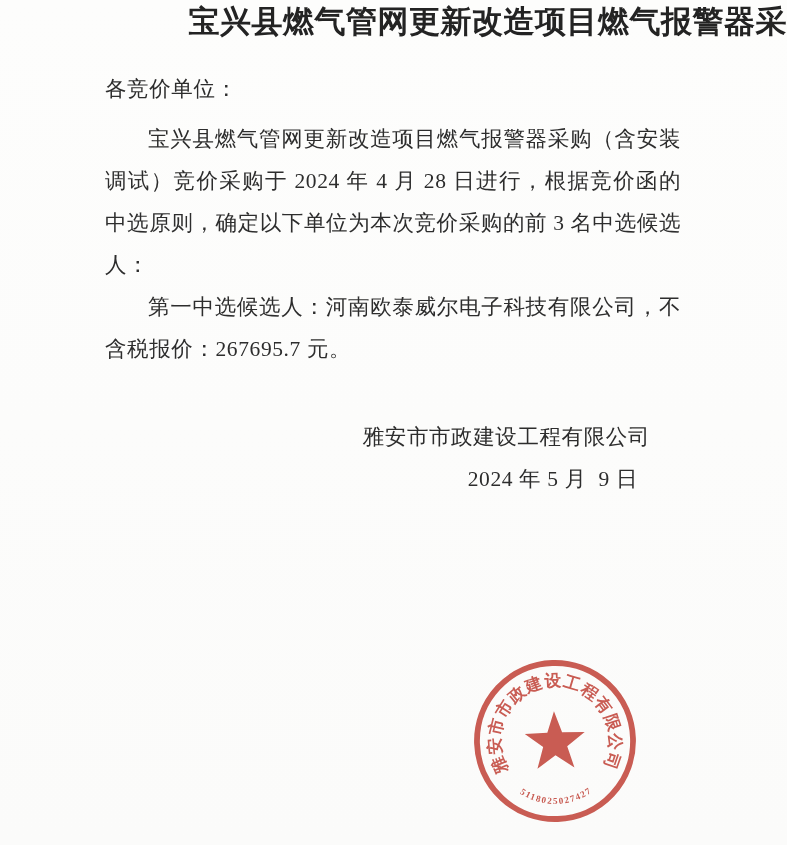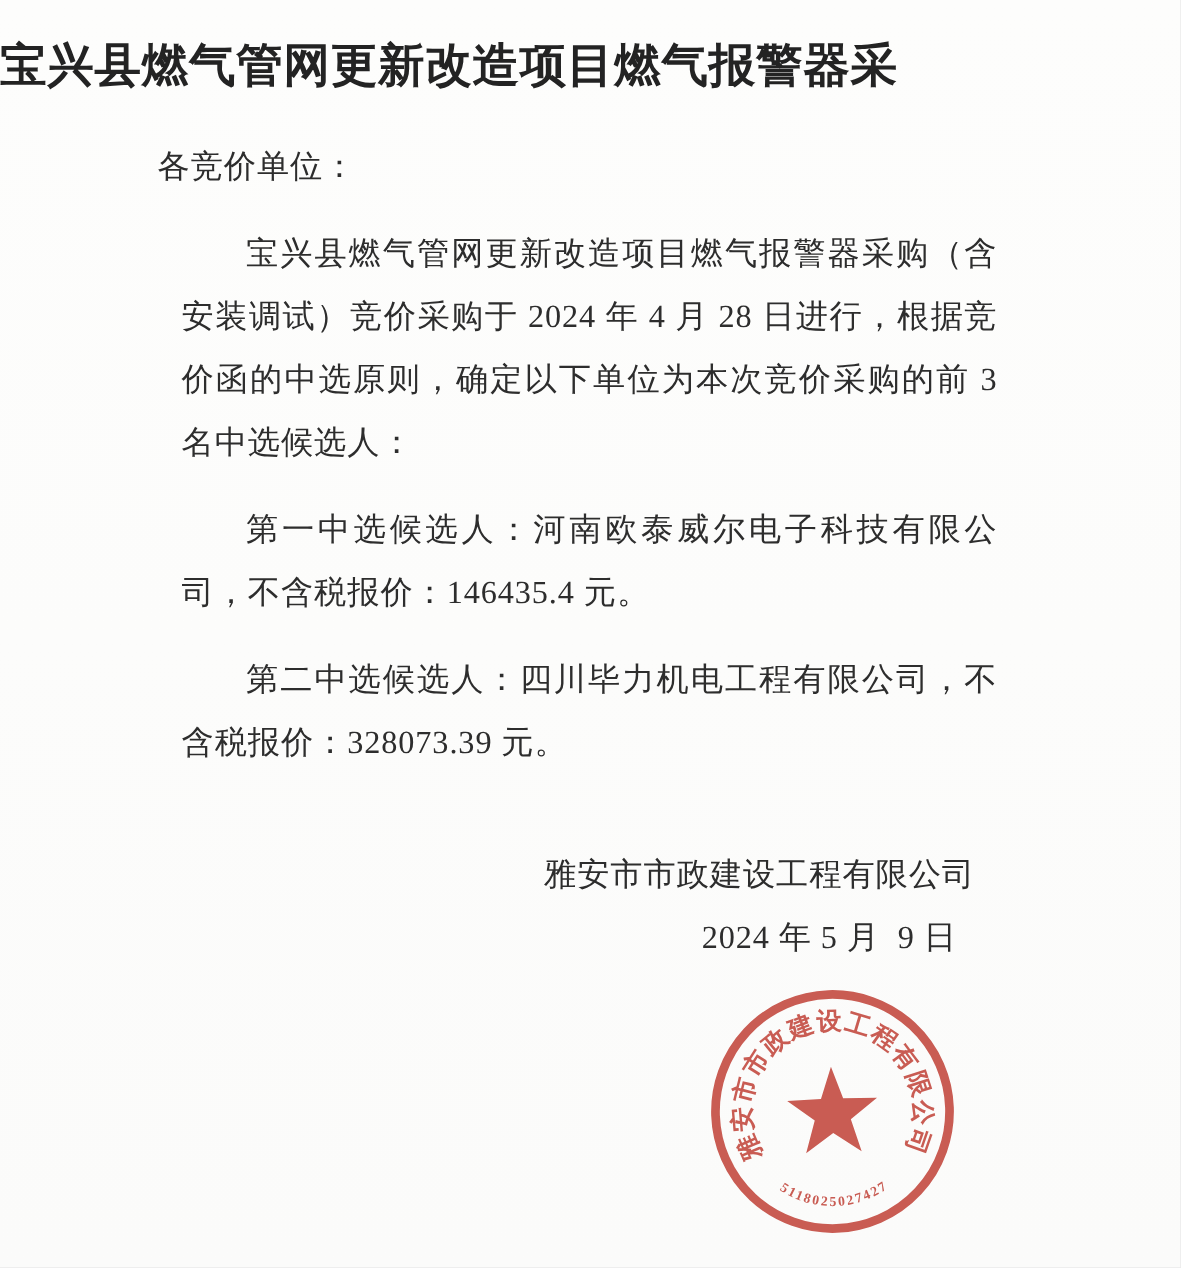--- a/index.html
+++ b/index.html
@@ -12,42 +12,41 @@
     width: 787px;
     height: 845px;
     margin: 0 auto;
     background: linear-gradient(180deg, #fdfdfc 0%, #fbfbfa 100%);
     overflow: hidden;
     font-family: "Liberation Serif", "DejaVu Serif", serif;
     color: #2d2d2d;
   }
   .title {
     margin: 0;
-    padding-top: 22px;
-    text-align: left;
+    text-align: right;
     font-size: 31px;
     font-weight: 700;
     line-height: 44px;
     letter-spacing: 0.5px;
     color: #232323;
   }
   .title-line { display: block; }
   .doc-body {
     margin-top: 24px;
     padding: 0 106px 0 105px;
     font-size: 21.5px;
     line-height: 42px;
     letter-spacing: 0.6px;
   }
   .salutation {
     margin: 0 0 8px 0;
     text-indent: 0;
   }
   .para {
-    margin: 16px;
+    margin: 0;
     text-indent: 2em;
     text-align: justify;
   }
   .signature {
     margin-top: 46px;
     padding-right: 137px;
     text-align: right;
     font-size: 21.5px;
     line-height: 42px;
     letter-spacing: 0.6px;
@@ -84,23 +83,22 @@
   <h1 class="title">
     <span class="title-line">宝兴县燃气管网更新改造项目燃气报警器采</span>
   </h1>
 
   <div class="doc-body">
     <p class="salutation">各竞价单位：</p>
     <div>
 
         <p class="para">宝兴县燃气管网更新改造项目燃气报警器采购（含安装调试）竞价采购于 2024 年 4 月 28 日进行，根据竞价函的中选原则，确定以下单位为本次竞价采购的前 3 名中选候选人：</p>
 
-        <p class="para">第一中选候选人：河南欧泰威尔电子科技有限公司，不含税报价：146435.4 元。</p>
+        <p class="para">第一中选候选人：河南欧泰威尔电子科技有限公司，不含税报价：267695.7 元。</p>
 
-        <p class="para">第二中选候选人：四川毕力机电工程有限公司，不含税报价：328073.39 元。</p>
 
 
       </div>
   </div>
 
   <div class="signature">
     <div class="company">雅安市市政建设工程有限公司</div>
     <div class="date">2024 年 5 月  9 日</div>
   </div>
 

